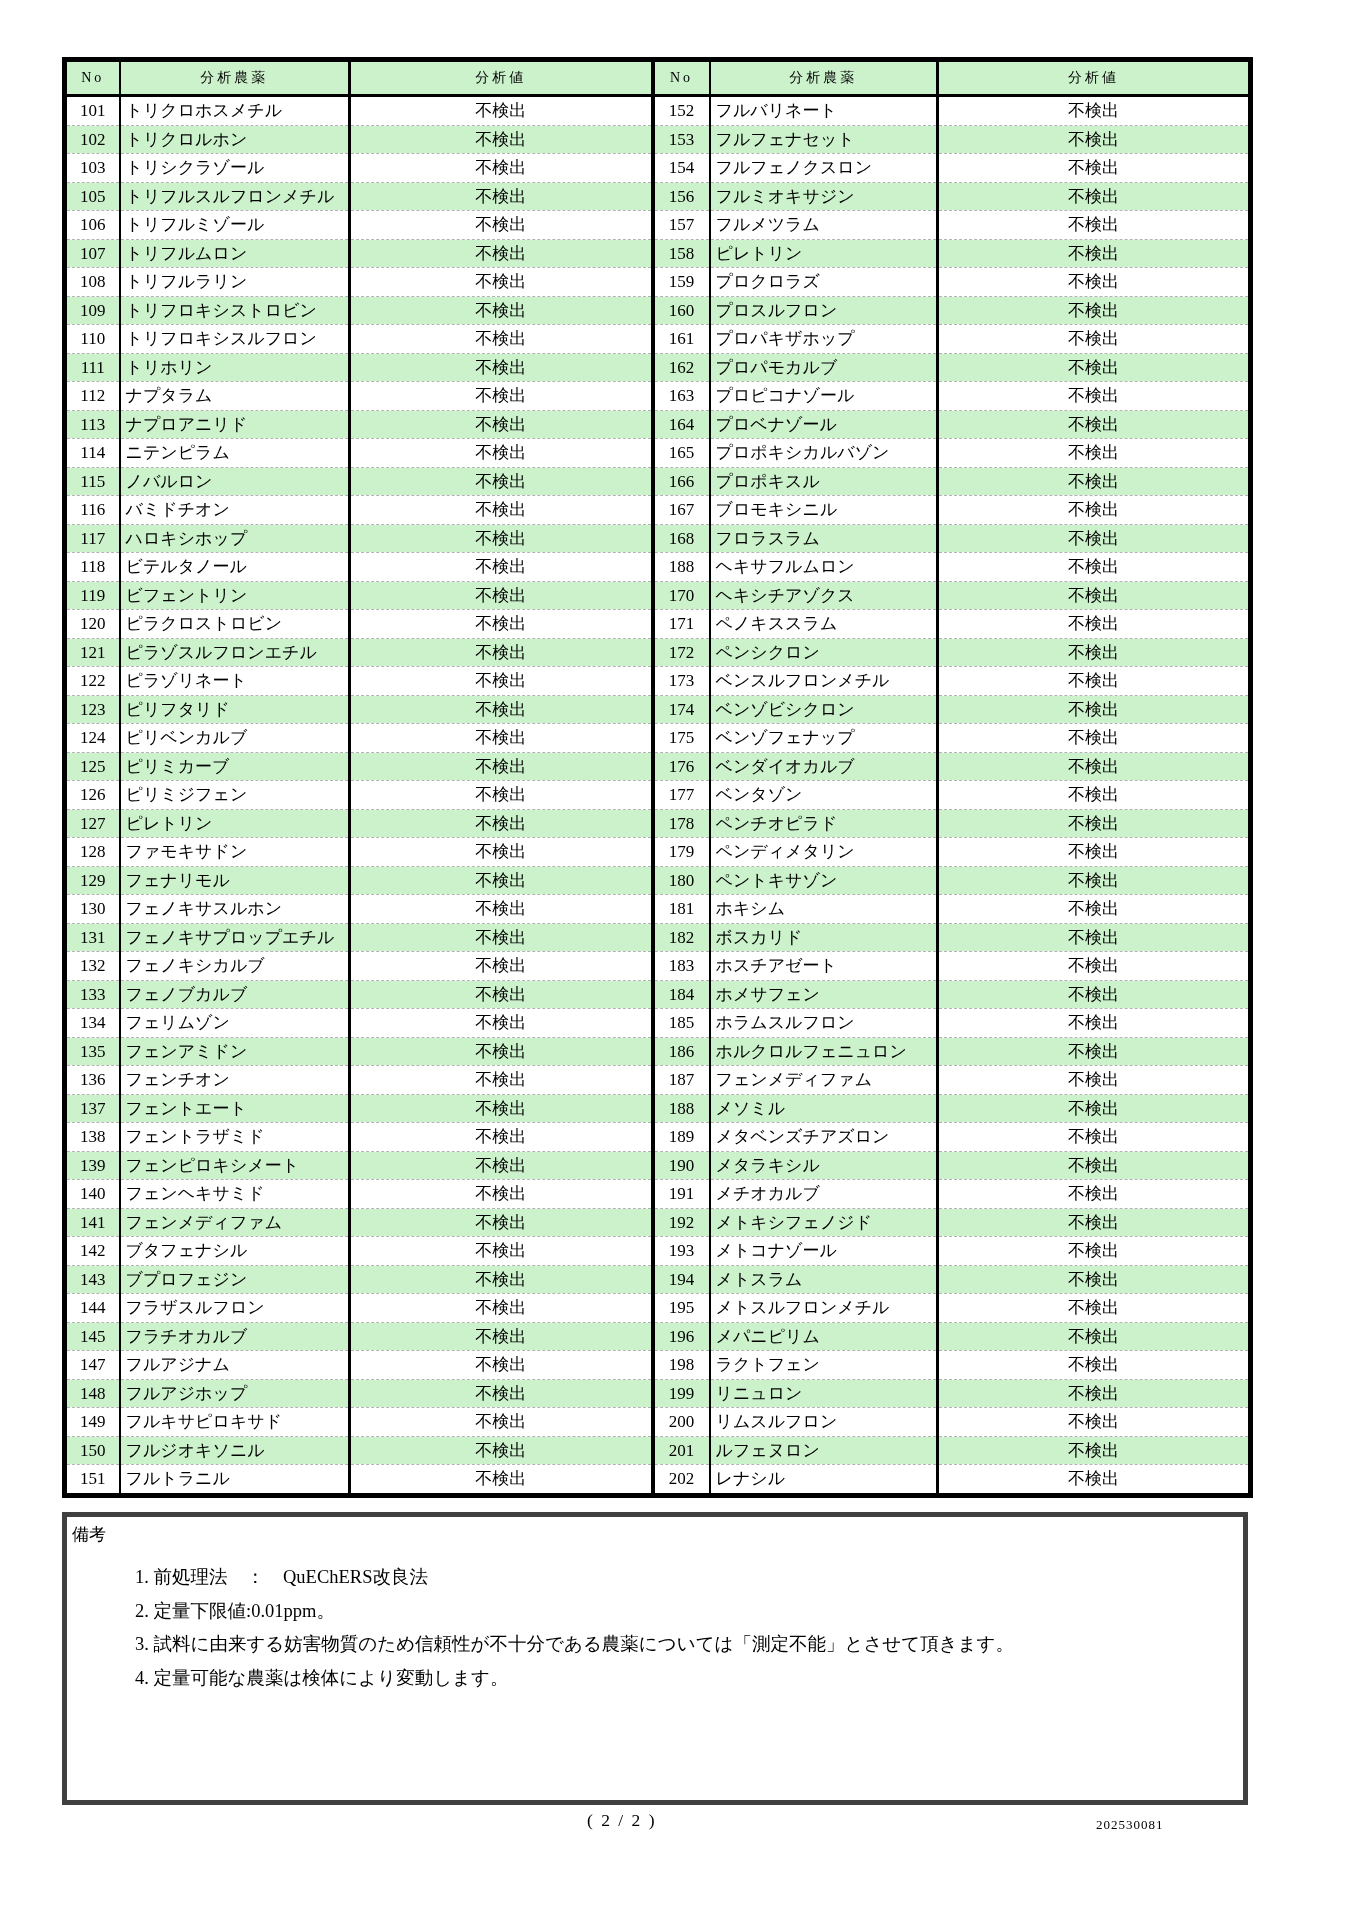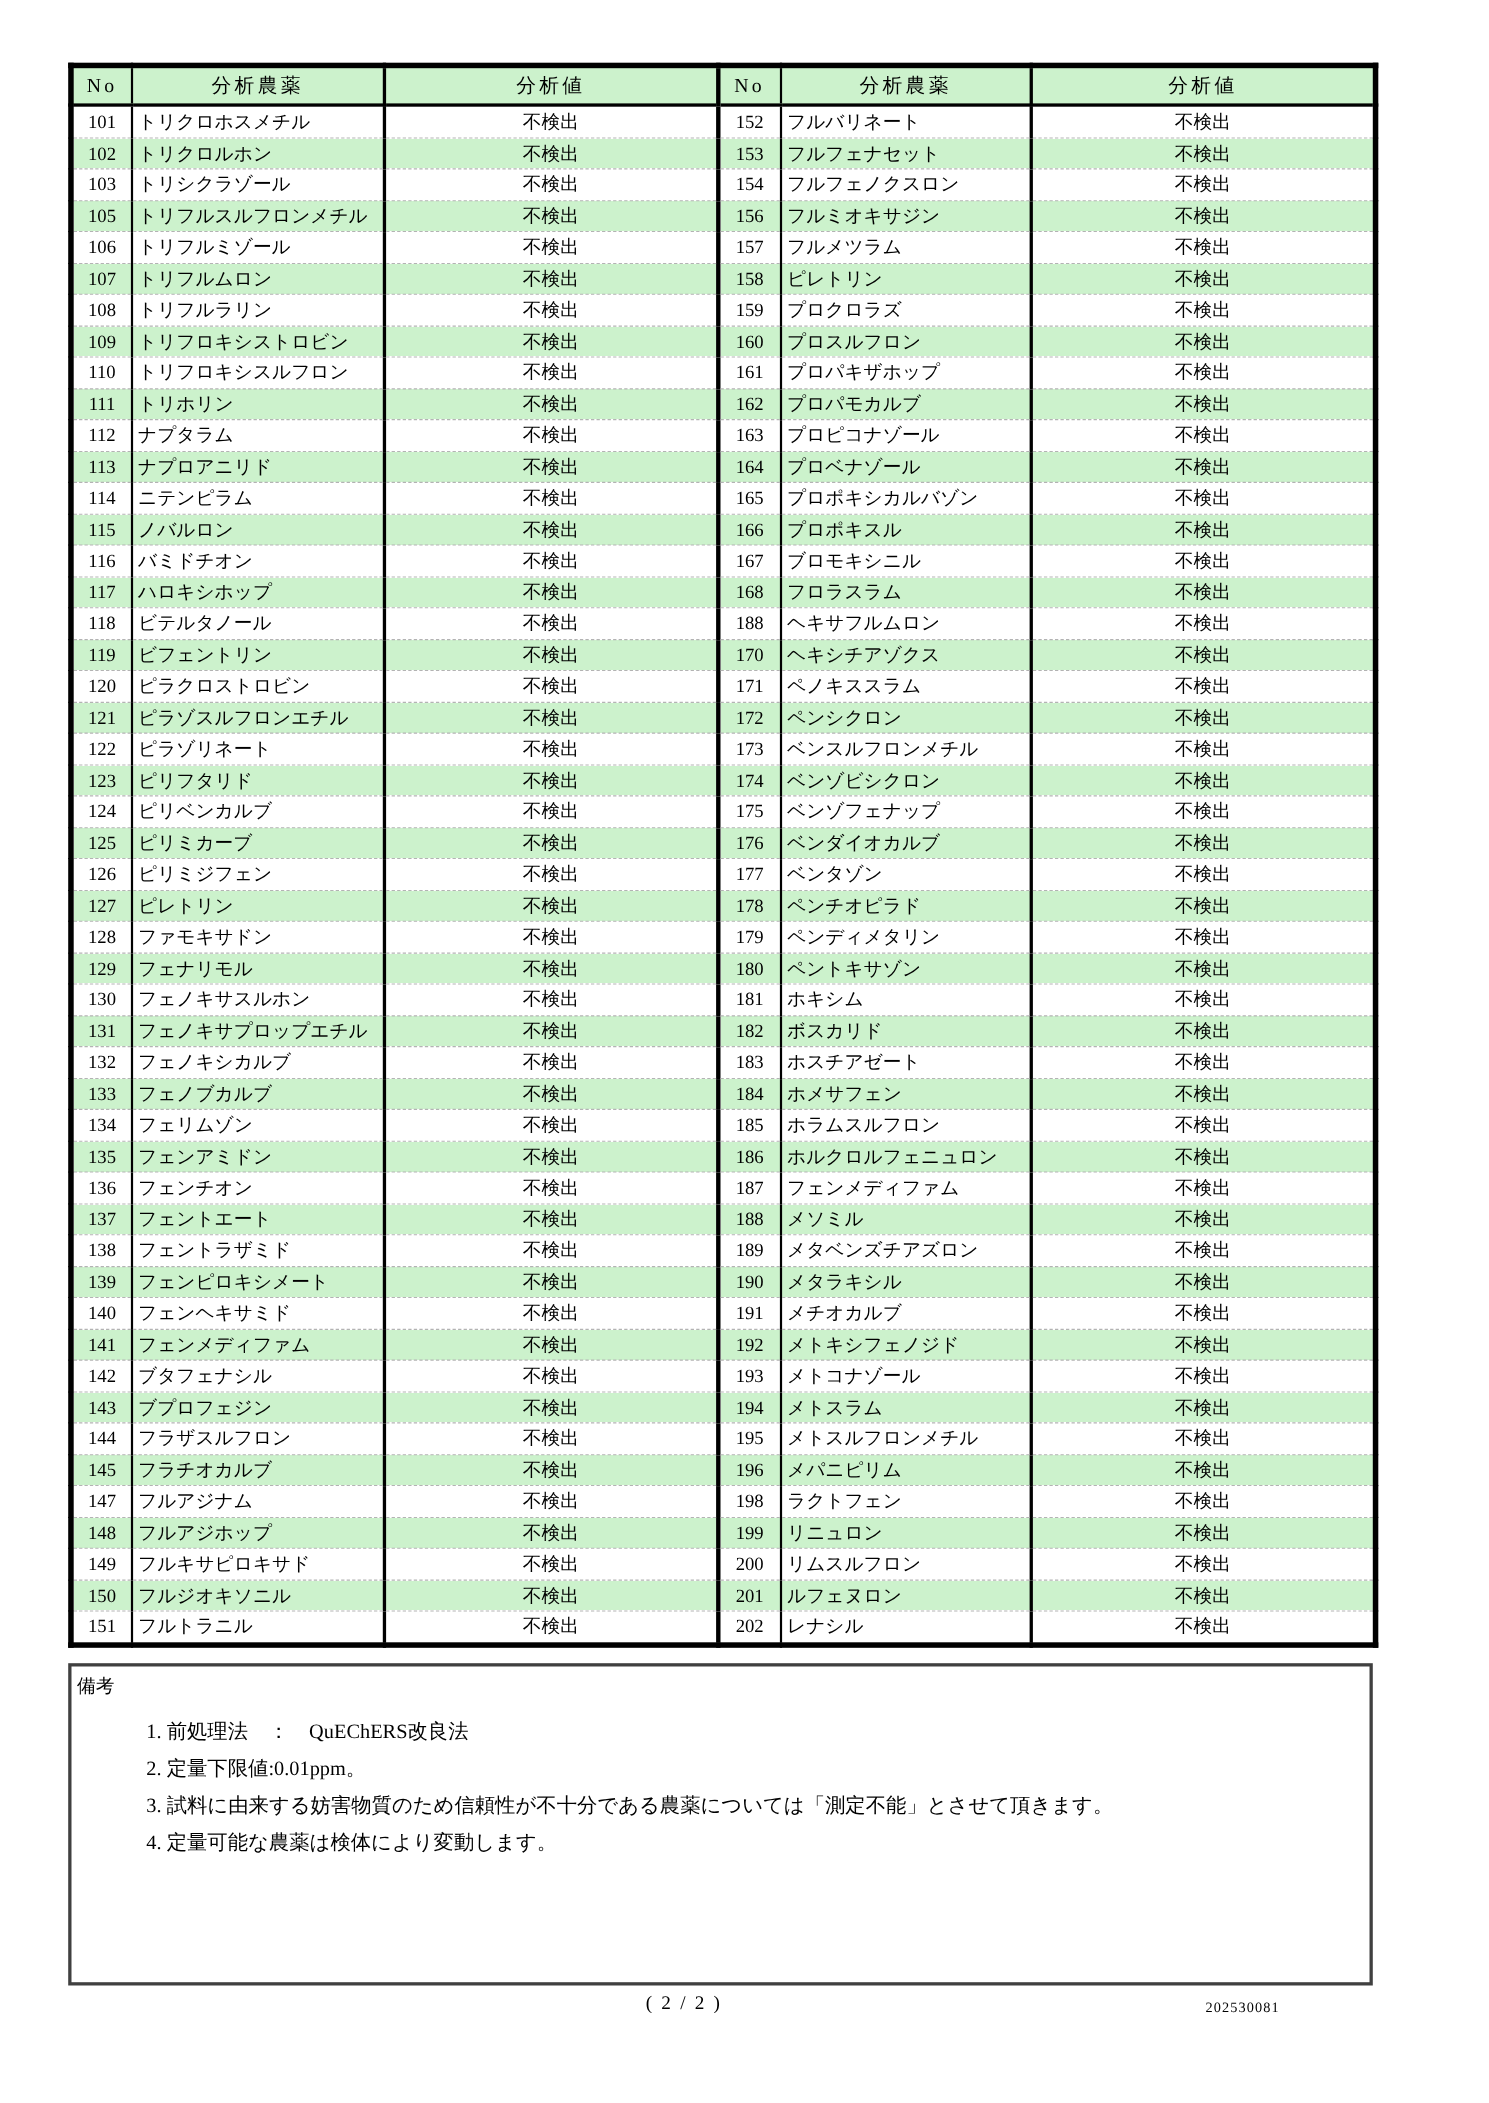--- a/index.html
+++ b/index.html
@@ -19,21 +19,21 @@
     top: 57px;
     width: 1186px;
     border-collapse: collapse;
     table-layout: fixed;
     border: 5px solid #000;
   }
   table.report th {
     height: 32px;
     background: #ccf2cc;
     font-weight: normal;
-    font-size: 18px;
+    font-size: 14px;
     letter-spacing: 3px;
     text-align: center;
     border-bottom: 3px solid #000;
     padding: 0;
   }
   table.report td {
     height: 27.5px;
     padding: 0;
     font-size: 17px;
     line-height: 27.5px;
@@ -50,21 +50,21 @@
   .val-cell.last { border-right: none; }
 
   
   .remarks-box {
     position: absolute;
     left: 62px;
     top: 1512px;
     width: 1186px;
     height: 293px;
     box-sizing: border-box;
-    border: 3px solid #404040;
+    border: 5px solid #404040;
     background: #ffffff;
   }
   .remarks-title {
     position: absolute;
     top: 6px;
     left: 5px;
     font-size: 17px;
   }
   .remarks-notes {
     position: absolute;

